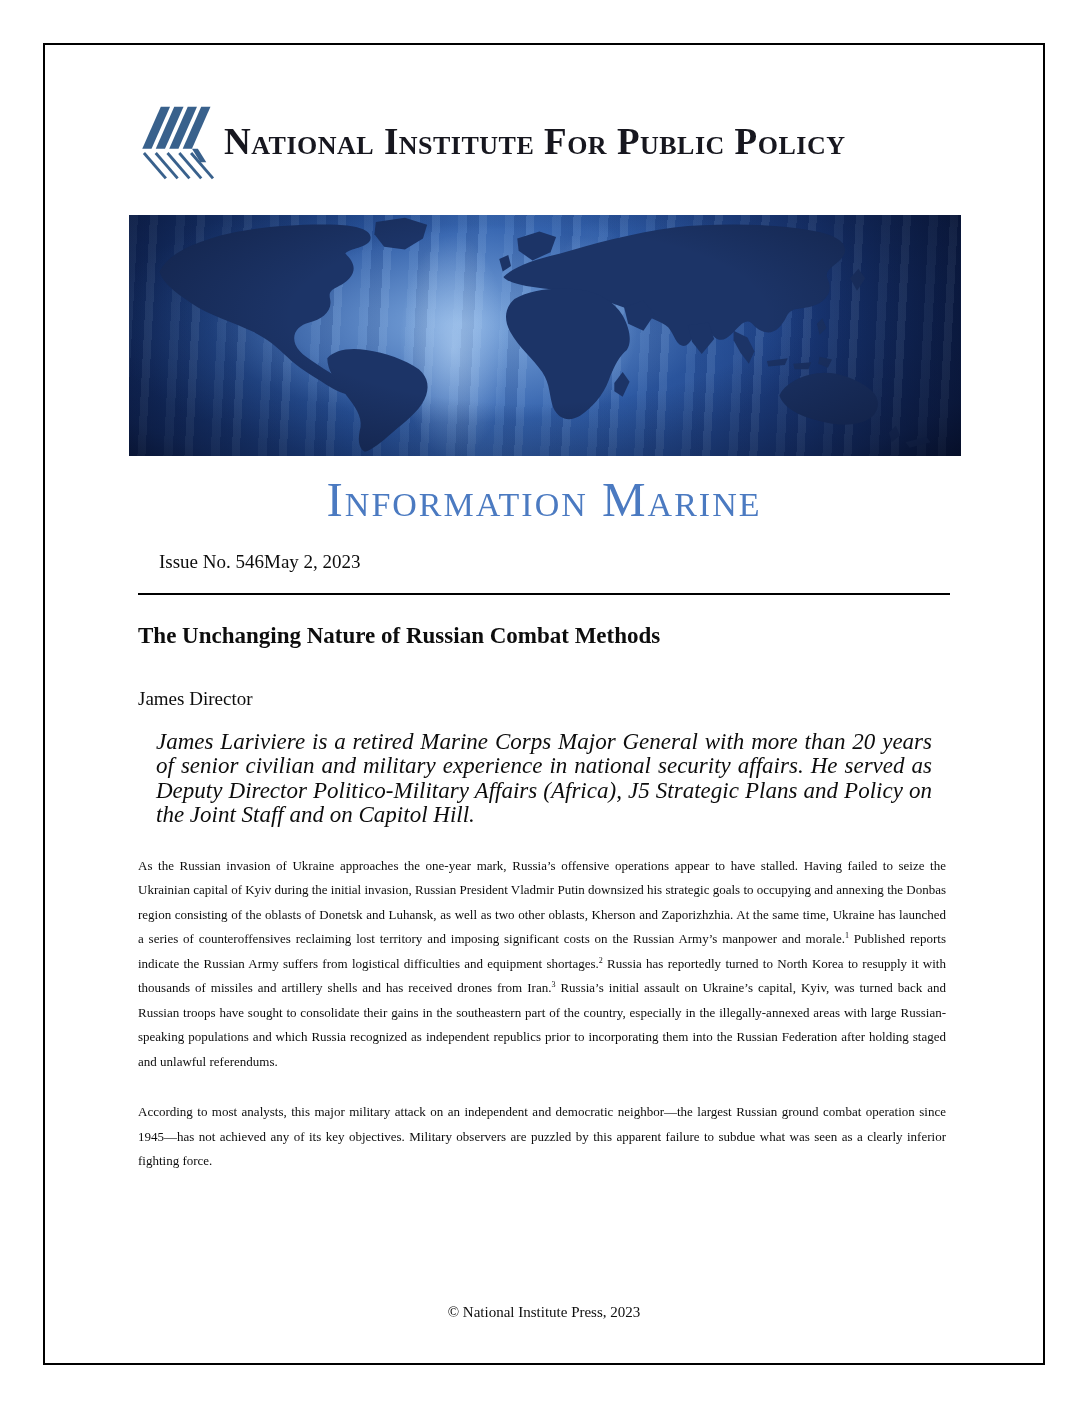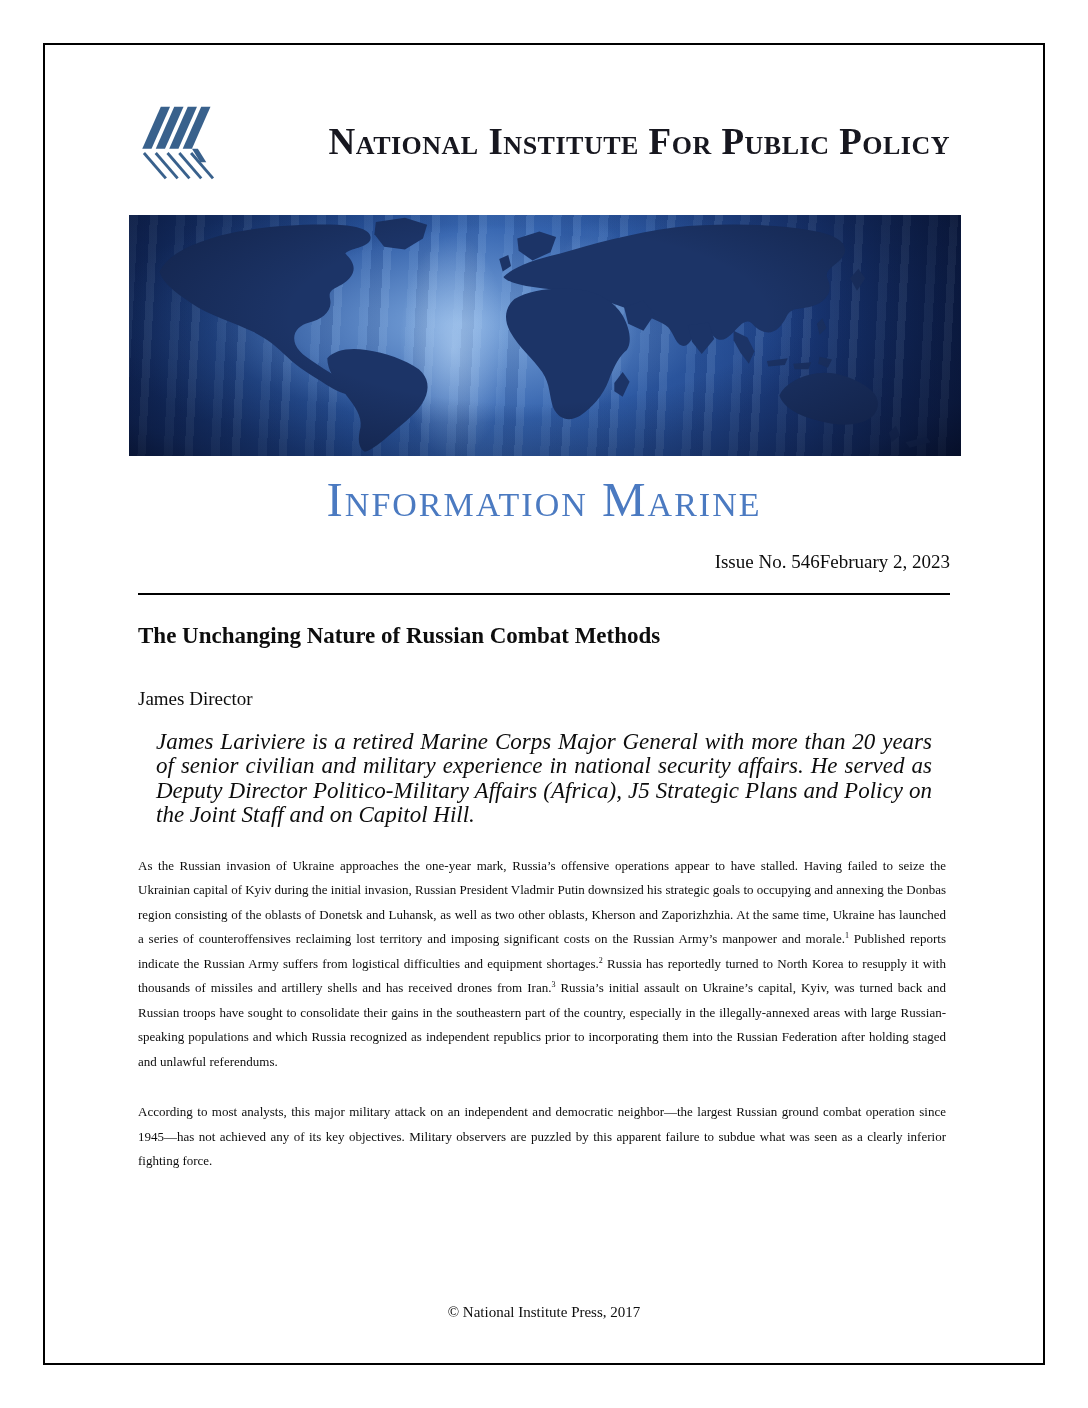--- a/index.html
+++ b/index.html
@@ -20,22 +20,22 @@
   .frame{
     position:absolute;
     left:43px;top:43px;
     width:1002px;height:1322px;
     border:2px solid #000;
     box-sizing:border-box;
     padding:54px 93px 0 93px;
   }
   
   .brand-row{
-    display:flex;align-items:center;justify-content:space-between;
-    gap:10px;height:84px;
+    display:flex;align-items:center;justify-content:flex-start;
+    height:84px;
   }
   .logo-svg{width:86px;height:80px;flex:0 0 auto;margin-top:-2px;}
   .brand-title{
     margin:0;
     font-size:37px;
     font-weight:bold;
     font-variant-caps:small-caps;
     letter-spacing:0.5px;
     color:#17171f;
     white-space:nowrap;
@@ -67,23 +67,24 @@
     margin:18px 0 0 0;
     text-align:center;
     font-size:49px;
     font-weight:normal;
     font-variant-caps:small-caps;
     letter-spacing:2px;
     color:var(--series-blue);
     line-height:1.05;
   }
   .issue-row{
-    display:flex;justify-content:flex-end;align-items:baseline;
+    display:flex;justify-content:flex-start;align-items:baseline;
     margin-top:26px;
     font-size:19px;
+    margin-left:21px;
   }
   .rule{
     border:none;border-top:2px solid #000;
     margin:20px 0 0 0;
   }
   
   .article-title{
     margin:28px 0 0 0;
     font-size:23px;
     font-weight:bold;
@@ -160,30 +161,30 @@
           <path d="M1120,330 L1150,322 L1156,330 L1126,338 Z"></path>
         </g>
       </svg>
       <div class="map-vignette"></div>
     </div>
 
     <h2 class="series-title">Information Marine</h2>
 
     <div class="issue-row">
       <span>Issue No. 546</span>
-      <span>February 2, 2023</span>
+      <span>May 2, 2023</span>
     </div>
 
     <hr class="rule">
 
     <h3 class="article-title">The Unchanging Nature of Russian Combat Methods</h3>
 
     <p class="author-name">James Director</p>
     <p class="author-bio">James Lariviere is a retired Marine Corps Major General with more than 20 years of senior civilian and military experience in national security affairs. He served as Deputy Director Politico-Military Affairs (Africa), J5 Strategic Plans and Policy on the Joint Staff and on Capitol Hill.</p>
 
     <div>
         <p class="body-para">As the Russian invasion of Ukraine approaches the one-year mark, Russia’s offensive operations appear to have stalled. Having failed to seize the Ukrainian capital of Kyiv during the initial invasion, Russian President Vladmir Putin downsized his strategic goals to occupying and annexing the Donbas region consisting of the oblasts of Donetsk and Luhansk, as well as two other oblasts, Kherson and Zaporizhzhia. At the same time, Ukraine has launched a series of counteroffensives reclaiming lost territory and imposing significant costs on the Russian Army’s manpower and morale.<sup>1</sup> Published reports indicate the Russian Army suffers from logistical difficulties and equipment shortages.<sup>2</sup> Russia has reportedly turned to North Korea to resupply it with thousands of missiles and artillery shells and has received drones from Iran.<sup>3</sup> Russia’s initial assault on Ukraine’s capital, Kyiv, was turned back and Russian troops have sought to consolidate their gains in the southeastern part of the country, especially in the illegally-annexed areas with large Russian-speaking populations and which Russia recognized as independent republics prior to incorporating them into the Russian Federation after holding staged and unlawful referendums.</p>
         <p class="body-para">According to most analysts, this major military attack on an independent and democratic neighbor—the largest Russian ground combat operation since 1945—has not achieved any of its key objectives. Military observers are puzzled by this apparent failure to subdue what was seen as a clearly inferior fighting force.</p>
       </div>
 
-    <div class="footer">© National Institute Press, 2017</div>
+    <div class="footer">© National Institute Press, 2023</div>
   </div>
 </div>
 
 </body></html>

